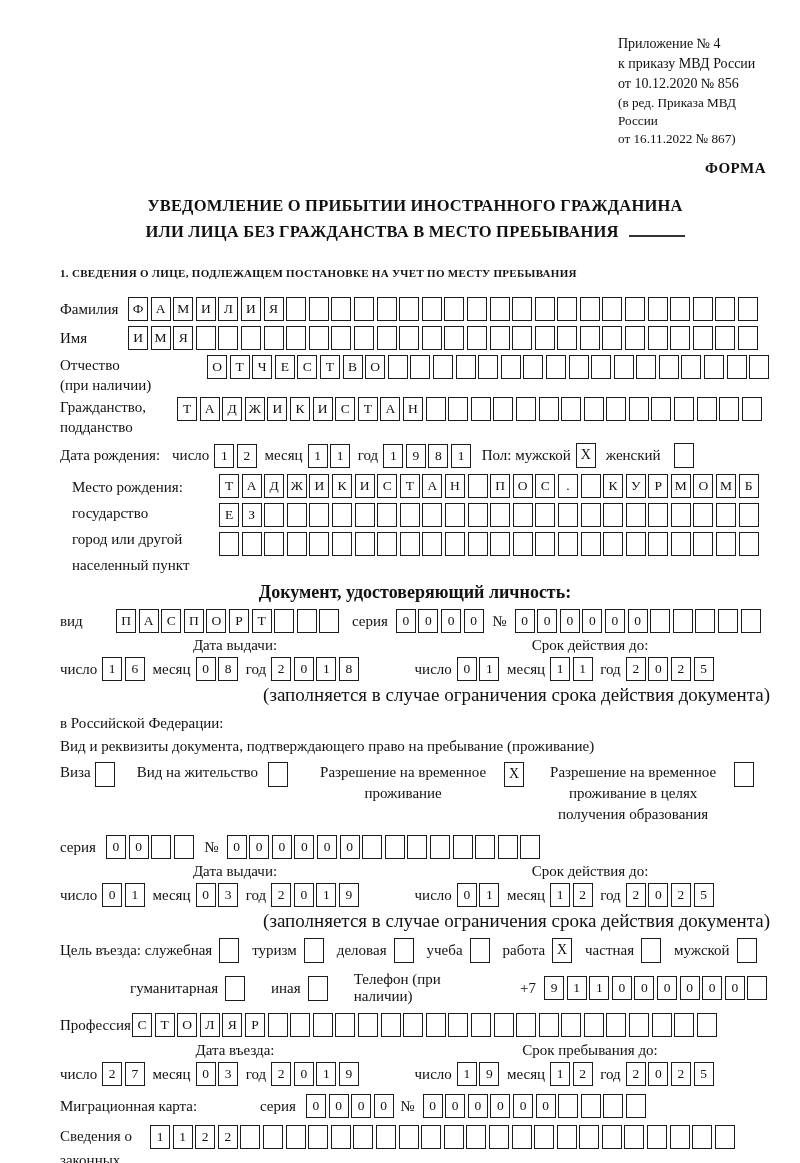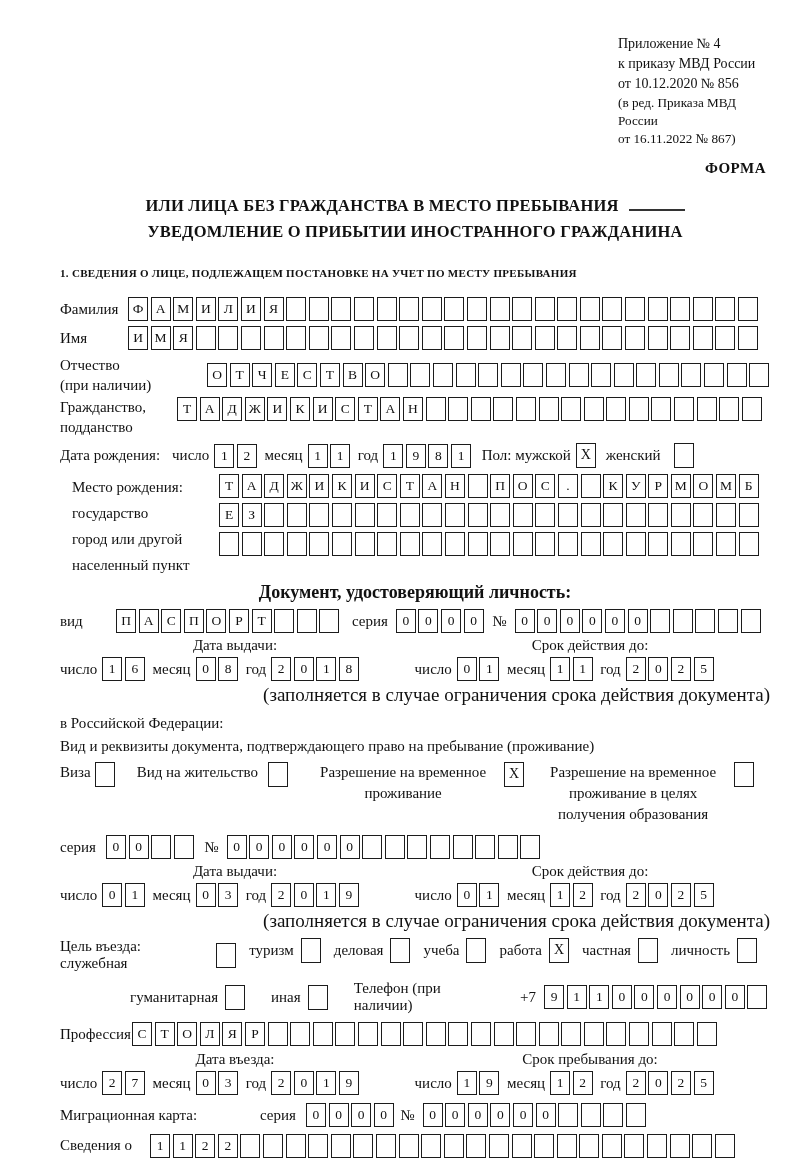--- a/index.html
+++ b/index.html
@@ -87,22 +87,22 @@
   <div class="header-block">
     <div class="h-line">Приложение № 4</div>
     <div class="h-line">к приказу МВД России</div>
     <div class="h-line">от 10.12.2020 № 856</div>
     <div class="h-line small">(в ред. Приказа МВД России</div>
     <div class="h-line small">от 16.11.2022 № 867)</div>
   </div>
   <div class="forma">ФОРМА</div>
 
   <div class="title">
+    <div>УВЕДОМЛЕНИЕ О ПРИБЫТИИ ИНОСТРАННОГО ГРАЖДАНИНА</div>
     <div><span>ИЛИ ЛИЦА БЕЗ ГРАЖДАНСТВА В МЕСТО ПРЕБЫВАНИЯ</span><span class="blank"></span></div>
-    <div>УВЕДОМЛЕНИЕ О ПРИБЫТИИ ИНОСТРАННОГО ГРАЖДАНИНА</div>
   </div>
 
   <div class="sec-heading">1. СВЕДЕНИЯ О ЛИЦЕ, ПОДЛЕЖАЩЕМ ПОСТАНОВКЕ НА УЧЕТ ПО МЕСТУ ПРЕБЫВАНИЯ</div>
 
   <div class="frow">
     <span class="flabel lbl w-surname">Фамилия</span>
     <span class="cells">
         <span class="cell">Ф</span>
         <span class="cell">А</span>
         <span class="cell">М</span>
@@ -161,21 +161,21 @@
         <span class="cell"></span>
         <span class="cell"></span>
         <span class="cell"></span>
         <span class="cell"></span>
         <span class="cell"></span>
         <span class="cell"></span>
         <span class="cell"></span>
       </span>
   </div>
 
-  <div class="frow" style="margin-bottom:2px;align-items:center;">
+  <div class="frow" style="margin-bottom:2px;">
     <span class="flabel lbl2 w-patr">Отчество
 (при наличии)</span>
     <span class="cells">
         <span class="cell">О</span>
         <span class="cell">Т</span>
         <span class="cell">Ч</span>
         <span class="cell">Е</span>
         <span class="cell">С</span>
         <span class="cell">Т</span>
         <span class="cell">В</span>
@@ -547,21 +547,21 @@
     </span>
     <span class="pc">
       <span>работа</span>
       <span class="cbx">X</span>
     </span>
     <span class="pc">
       <span>частная</span>
       <span class="cbx"></span>
     </span>
     <span class="pc">
-      <span>личность</span>
+      <span>мужской</span>
       <span class="cbx"></span>
     </span>
   </div>
 
   <div class="purpose2">
     <span class="pc">
       <span>гуманитарная</span>
       <span class="cbx"></span>
     </span>
     <span class="pc">

